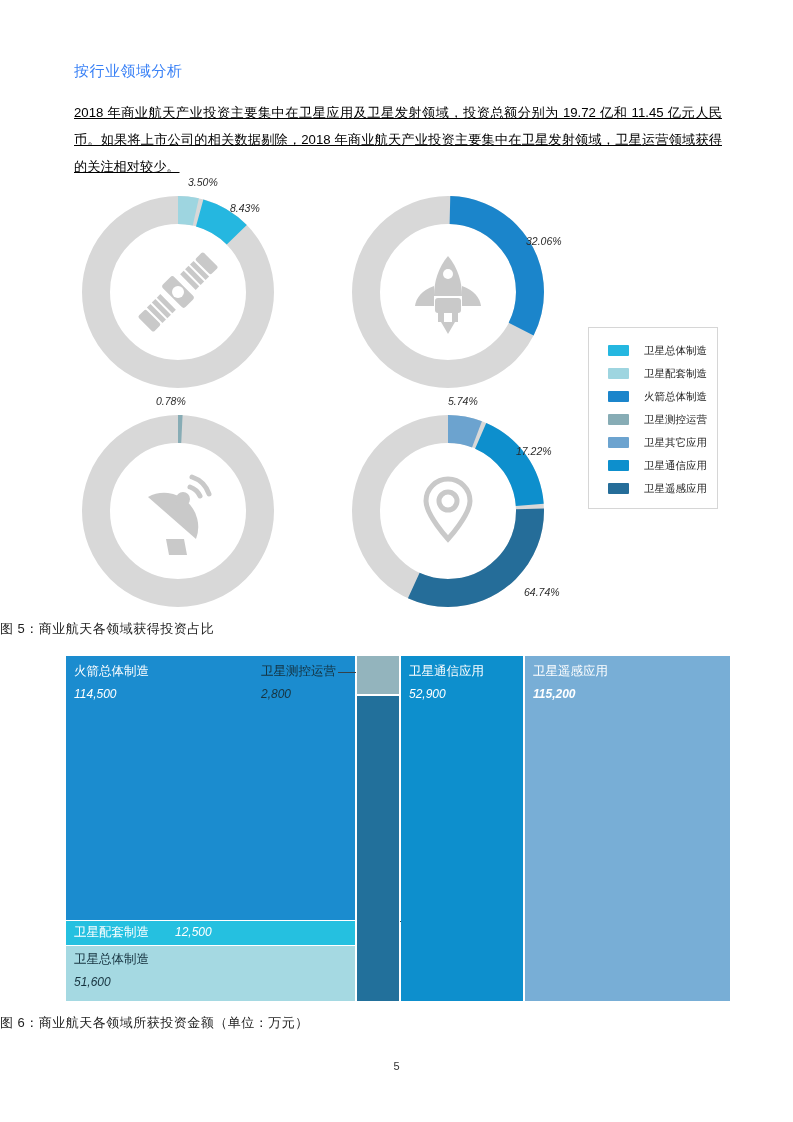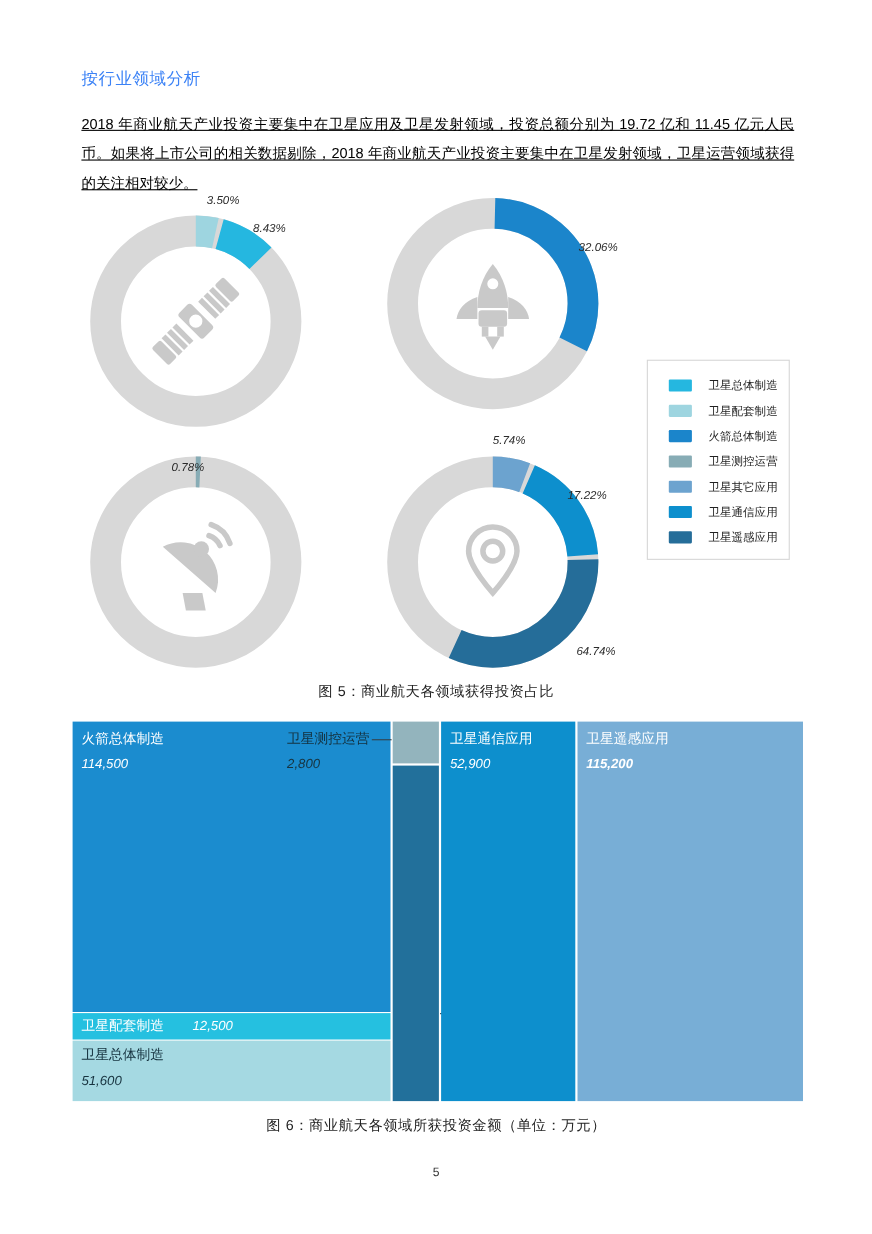--- a/index.html
+++ b/index.html
@@ -89,21 +89,21 @@
     margin-left: 15px;
     font-size: 10.5px;
     color: #222;
     white-space: nowrap;
   }
 
   
   .figure-caption {
     position: absolute;
     width: 793px;
-    text-align: center;
+    text-align: left;
     font-size: 13px;
     color: #1f1f1f;
     letter-spacing: 0.5px;
   }
   #caption-5 { top: 620px; }
   #caption-6 { top: 1014px; }
 
   
   .treemap {
     position: absolute;
@@ -179,21 +179,21 @@
           <rect x="35" y="-11" width="11" height="22" rx="2"></rect>
           <rect x="28" y="-11" width="5" height="22"></rect>
           <rect x="21" y="-11" width="5" height="22"></rect>
           <rect x="14" y="-11" width="5" height="22"></rect>
         </g>
       </svg>
       <div class="pct-label" style="left:110px; top:-16px;">3.50%</div>
       <div class="pct-label" style="left:152px; top:10px;">8.43%</div>
     </div>
 
-    <div class="donut" style="left:348px; top:8px;">
+    <div class="donut" style="left:348px; top:24px;">
       <svg width="200" height="200" viewBox="0 0 200 200">
         <circle cx="100" cy="100" r="82" fill="none" stroke="#d8d8d8" stroke-width="28"></circle>
         <circle cx="100" cy="100" r="82" fill="none" stroke="#1b85cb" stroke-width="28" stroke-dasharray="165.1 350.1" stroke-dashoffset="-2" transform="rotate(-90 100 100)"></circle>
         <g fill="#c9c9c9" transform="translate(100,100)">
           <path d="M0,-36 C10,-24 14,-10 14,4 L-14,4 C-14,-10 -10,-24 0,-36 Z"></path>
           <circle cx="0" cy="-18" r="5" fill="#ffffff"></circle>
           <path d="M-14,-6 C-26,-2 -32,6 -33,14 L-14,14 Z"></path>
           <path d="M14,-6 C26,-2 32,6 33,14 L14,14 Z"></path>
           <rect x="-13" y="6" width="26" height="15" rx="3"></rect>
           <rect x="-10" y="21" width="6" height="9"></rect>
@@ -210,21 +210,21 @@
         <circle cx="100" cy="100" r="82" fill="none" stroke="#87acb5" stroke-width="28" stroke-dasharray="4.0 511.2" stroke-dashoffset="0" transform="rotate(-90 100 100)"></circle>
         <g fill="#c9c9c9" transform="translate(100,102)">
           <path d="M-30,-16 A34,34 0 0 1 18,26 Z"></path>
           <ellipse cx="-22" cy="3" rx="3.5" ry="7" fill="#ffffff" transform="rotate(-20 -22 3)"></ellipse>
           <circle cx="5" cy="-14" r="7"></circle>
           <path d="M12,-26 A17,17 0 0 1 22,-17" fill="none" stroke="#c9c9c9" stroke-width="5" stroke-linecap="round"></path>
           <path d="M14,-36 A27,27 0 0 1 31,-19" fill="none" stroke="#c9c9c9" stroke-width="5" stroke-linecap="round"></path>
           <path d="M-12,26 L6,26 L9,42 L-9,42 Z"></path>
         </g>
       </svg>
-      <div class="pct-label" style="left:78px; top:-16px;margin-top:24px;">0.78%</div>
+      <div class="pct-label" style="left:78px; top:-16px;">0.78%</div>
     </div>
 
     <div class="donut" style="left:348px; top:243px;">
       <svg width="200" height="200" viewBox="0 0 200 200">
         <circle cx="100" cy="100" r="82" fill="none" stroke="#d8d8d8" stroke-width="28"></circle>
 
         <circle cx="100" cy="100" r="82" fill="none" stroke="#6ca3cf" stroke-width="28" stroke-dasharray="29.6 485.6" stroke-dashoffset="0" transform="rotate(-90 100 100)"></circle>
 
         <circle cx="100" cy="100" r="82" fill="none" stroke="#0d8fcd" stroke-width="28" stroke-dasharray="88.7 426.5" stroke-dashoffset="-33.6" transform="rotate(-90 100 100)"></circle>
 

